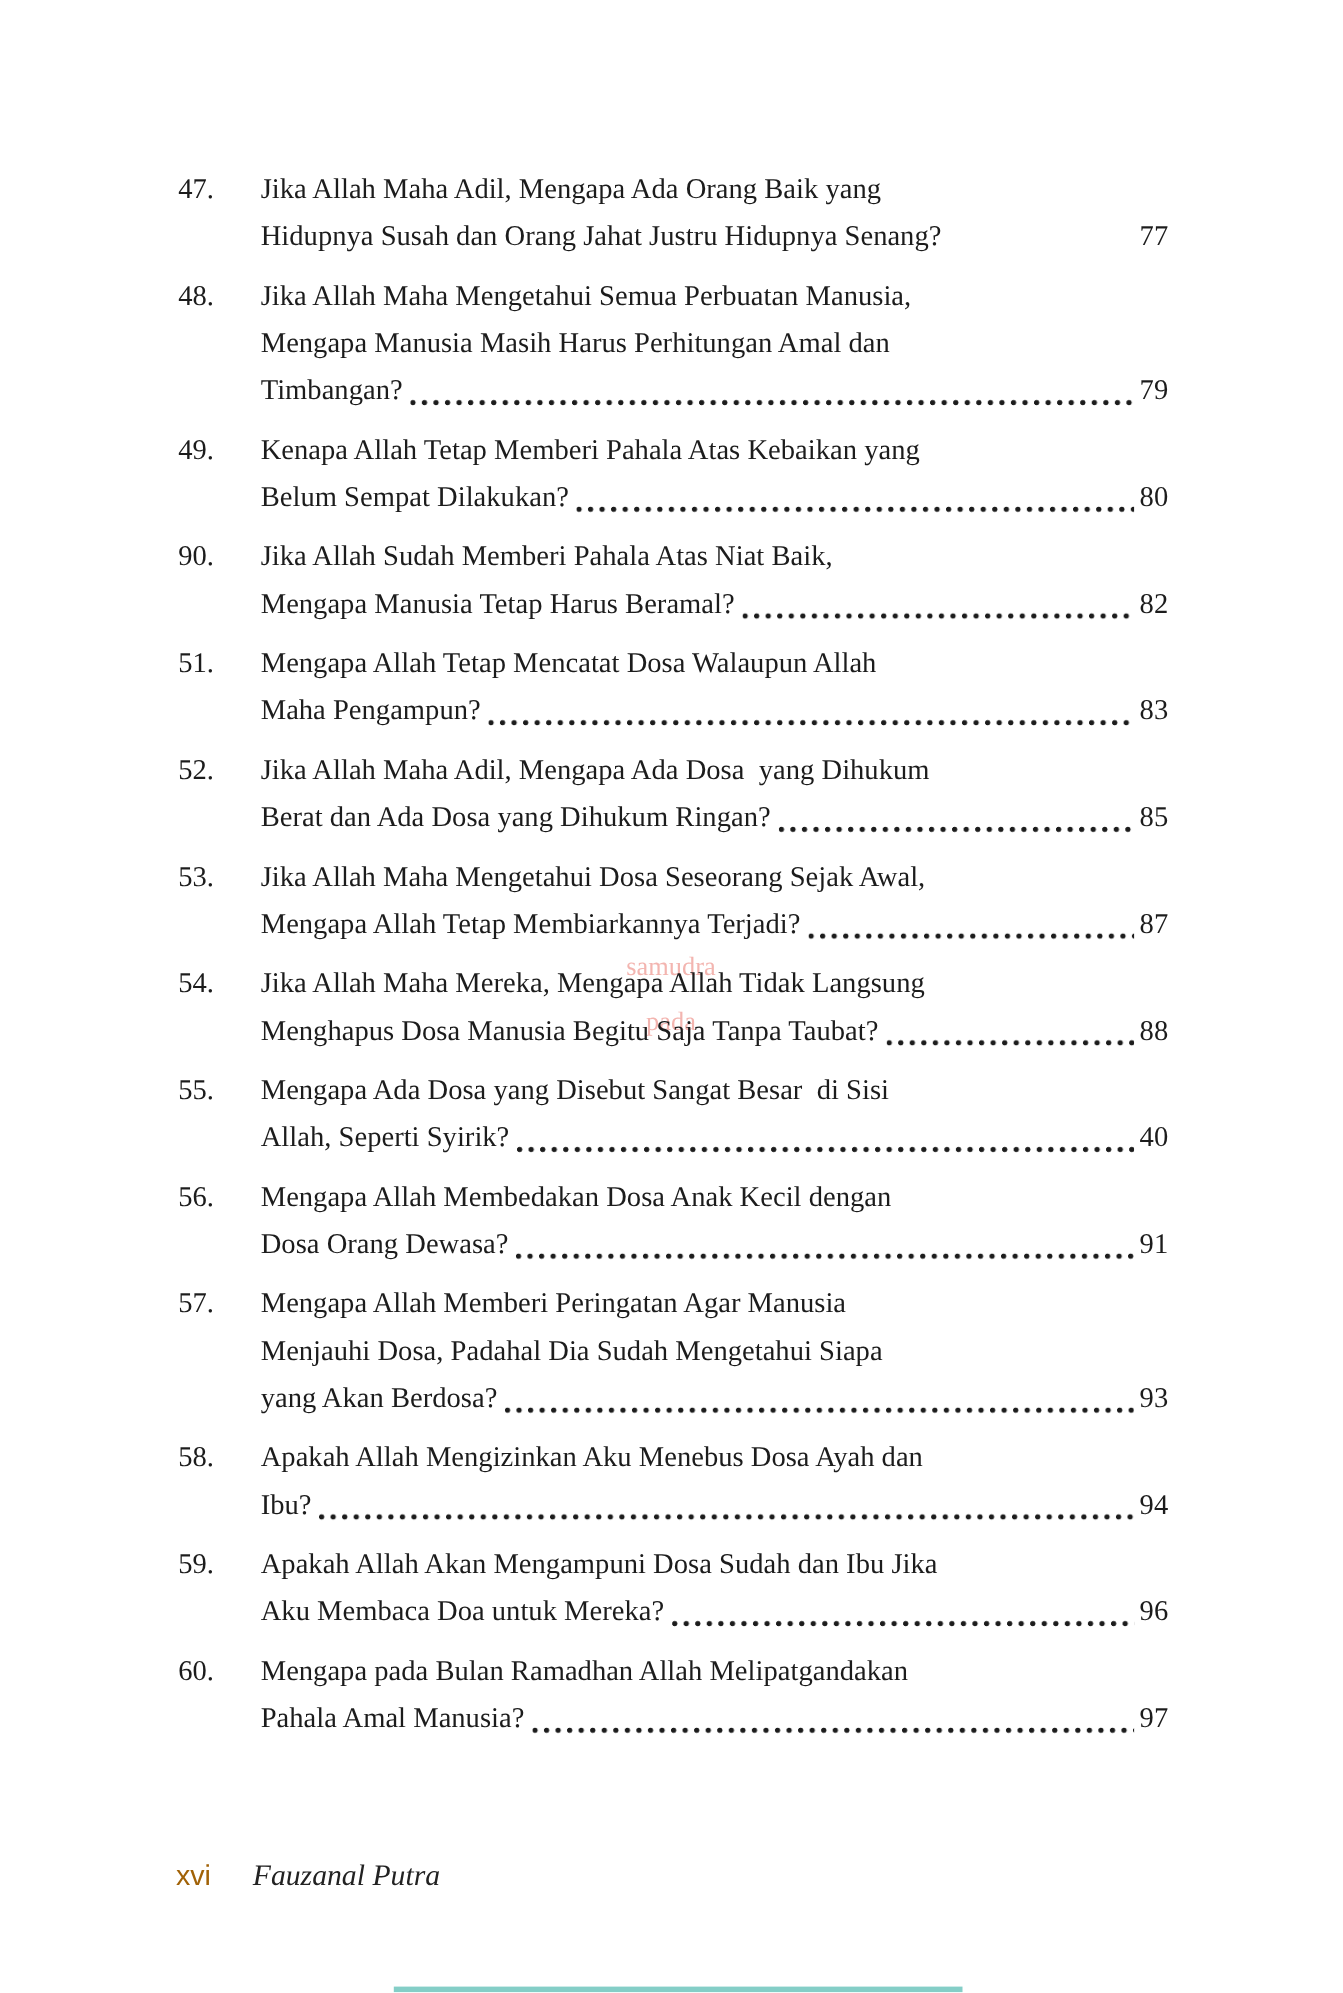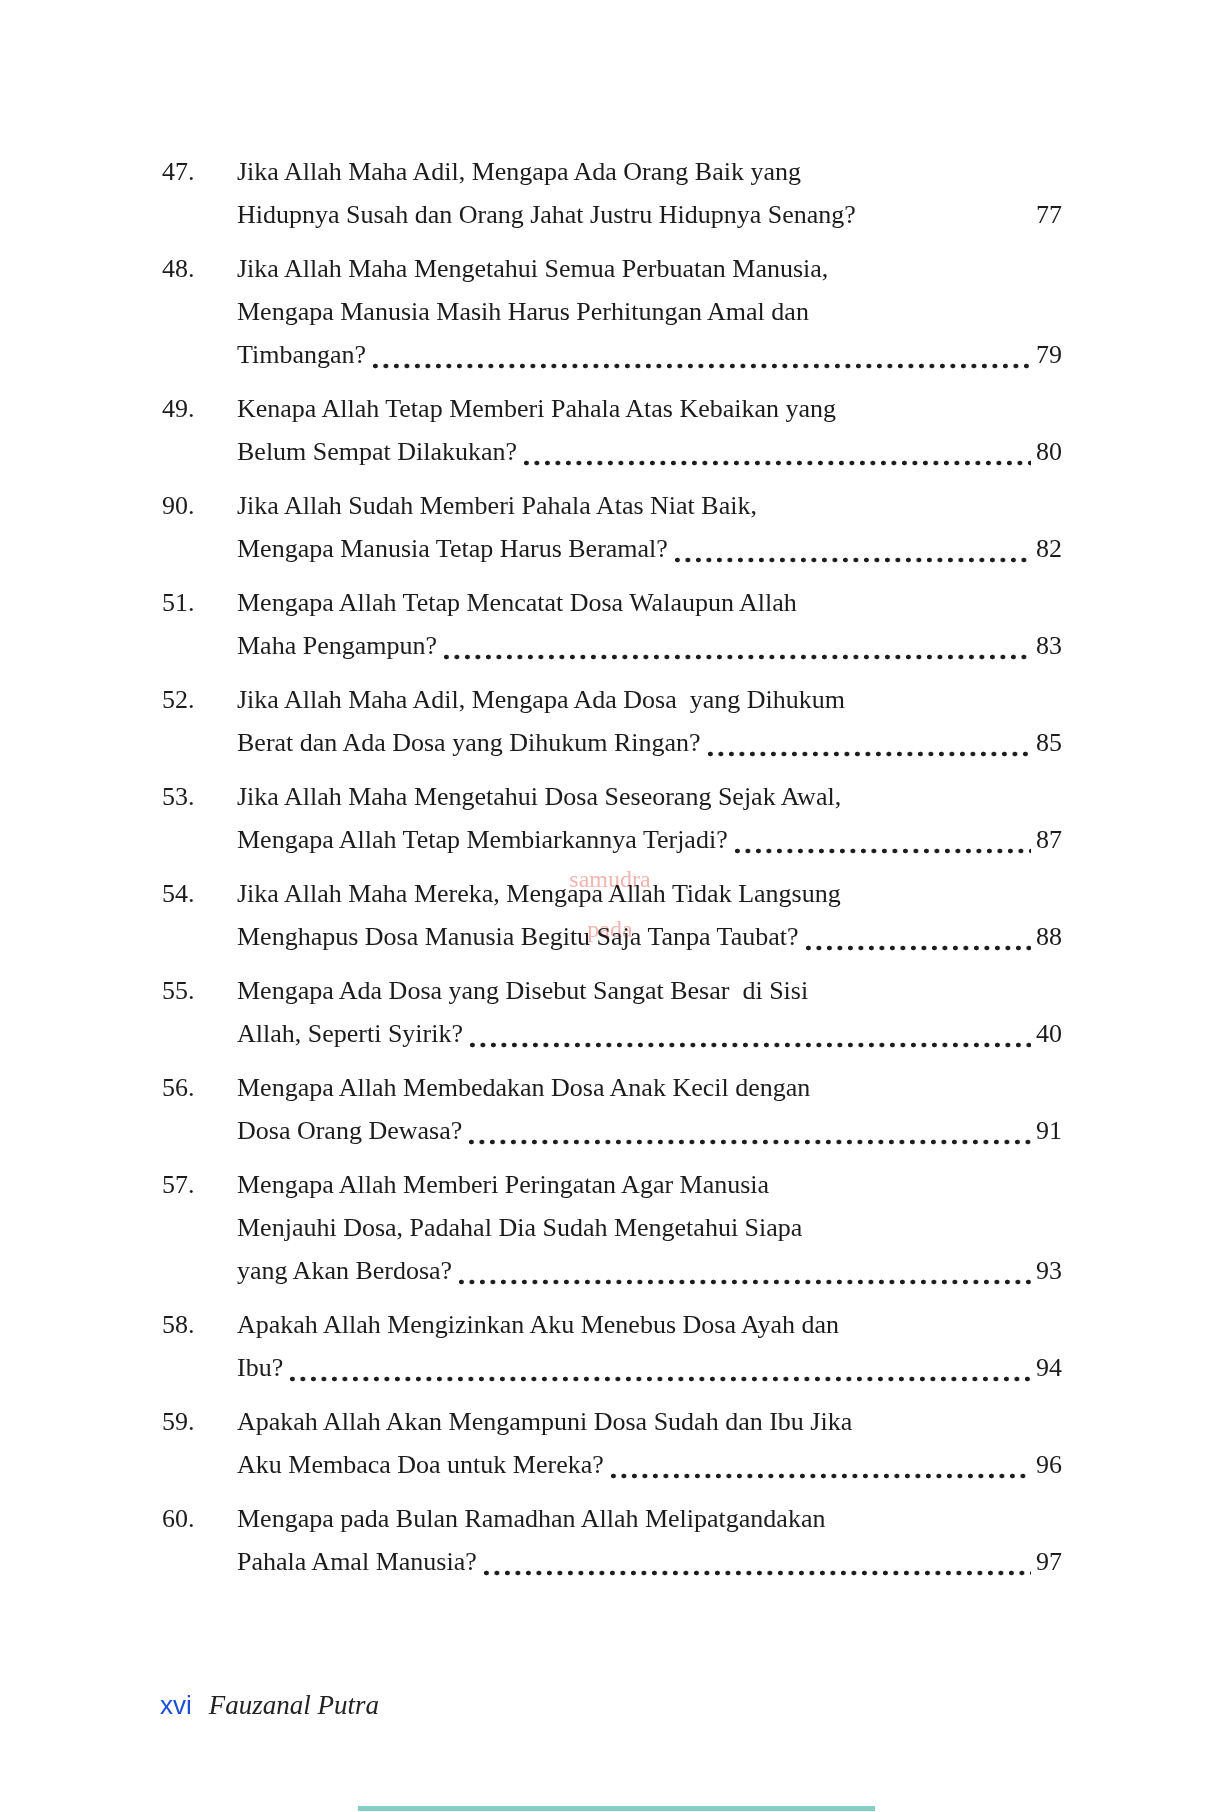--- a/index.html
+++ b/index.html
@@ -57,24 +57,24 @@
   .footer {
     position:absolute;
     left:160px; top:1690px;
     display:flex;
     align-items:baseline;
     z-index:2;
   }
   .folio {
     font-family:"Liberation Sans", sans-serif;
     font-size:26px;
-    color:#1d4ed8;
+    color:#a16207;
   }
   .author {
-    margin-left:17px;
+    margin-left:38px;
     font-family:"Liberation Serif", serif;
     font-style:italic;
     font-size:27px;
     color:#222222;
   }
   .bottom-line {
     position:absolute;
     left:358px; top:1806px;
     width:517px; height:5px;
     z-index:1;

